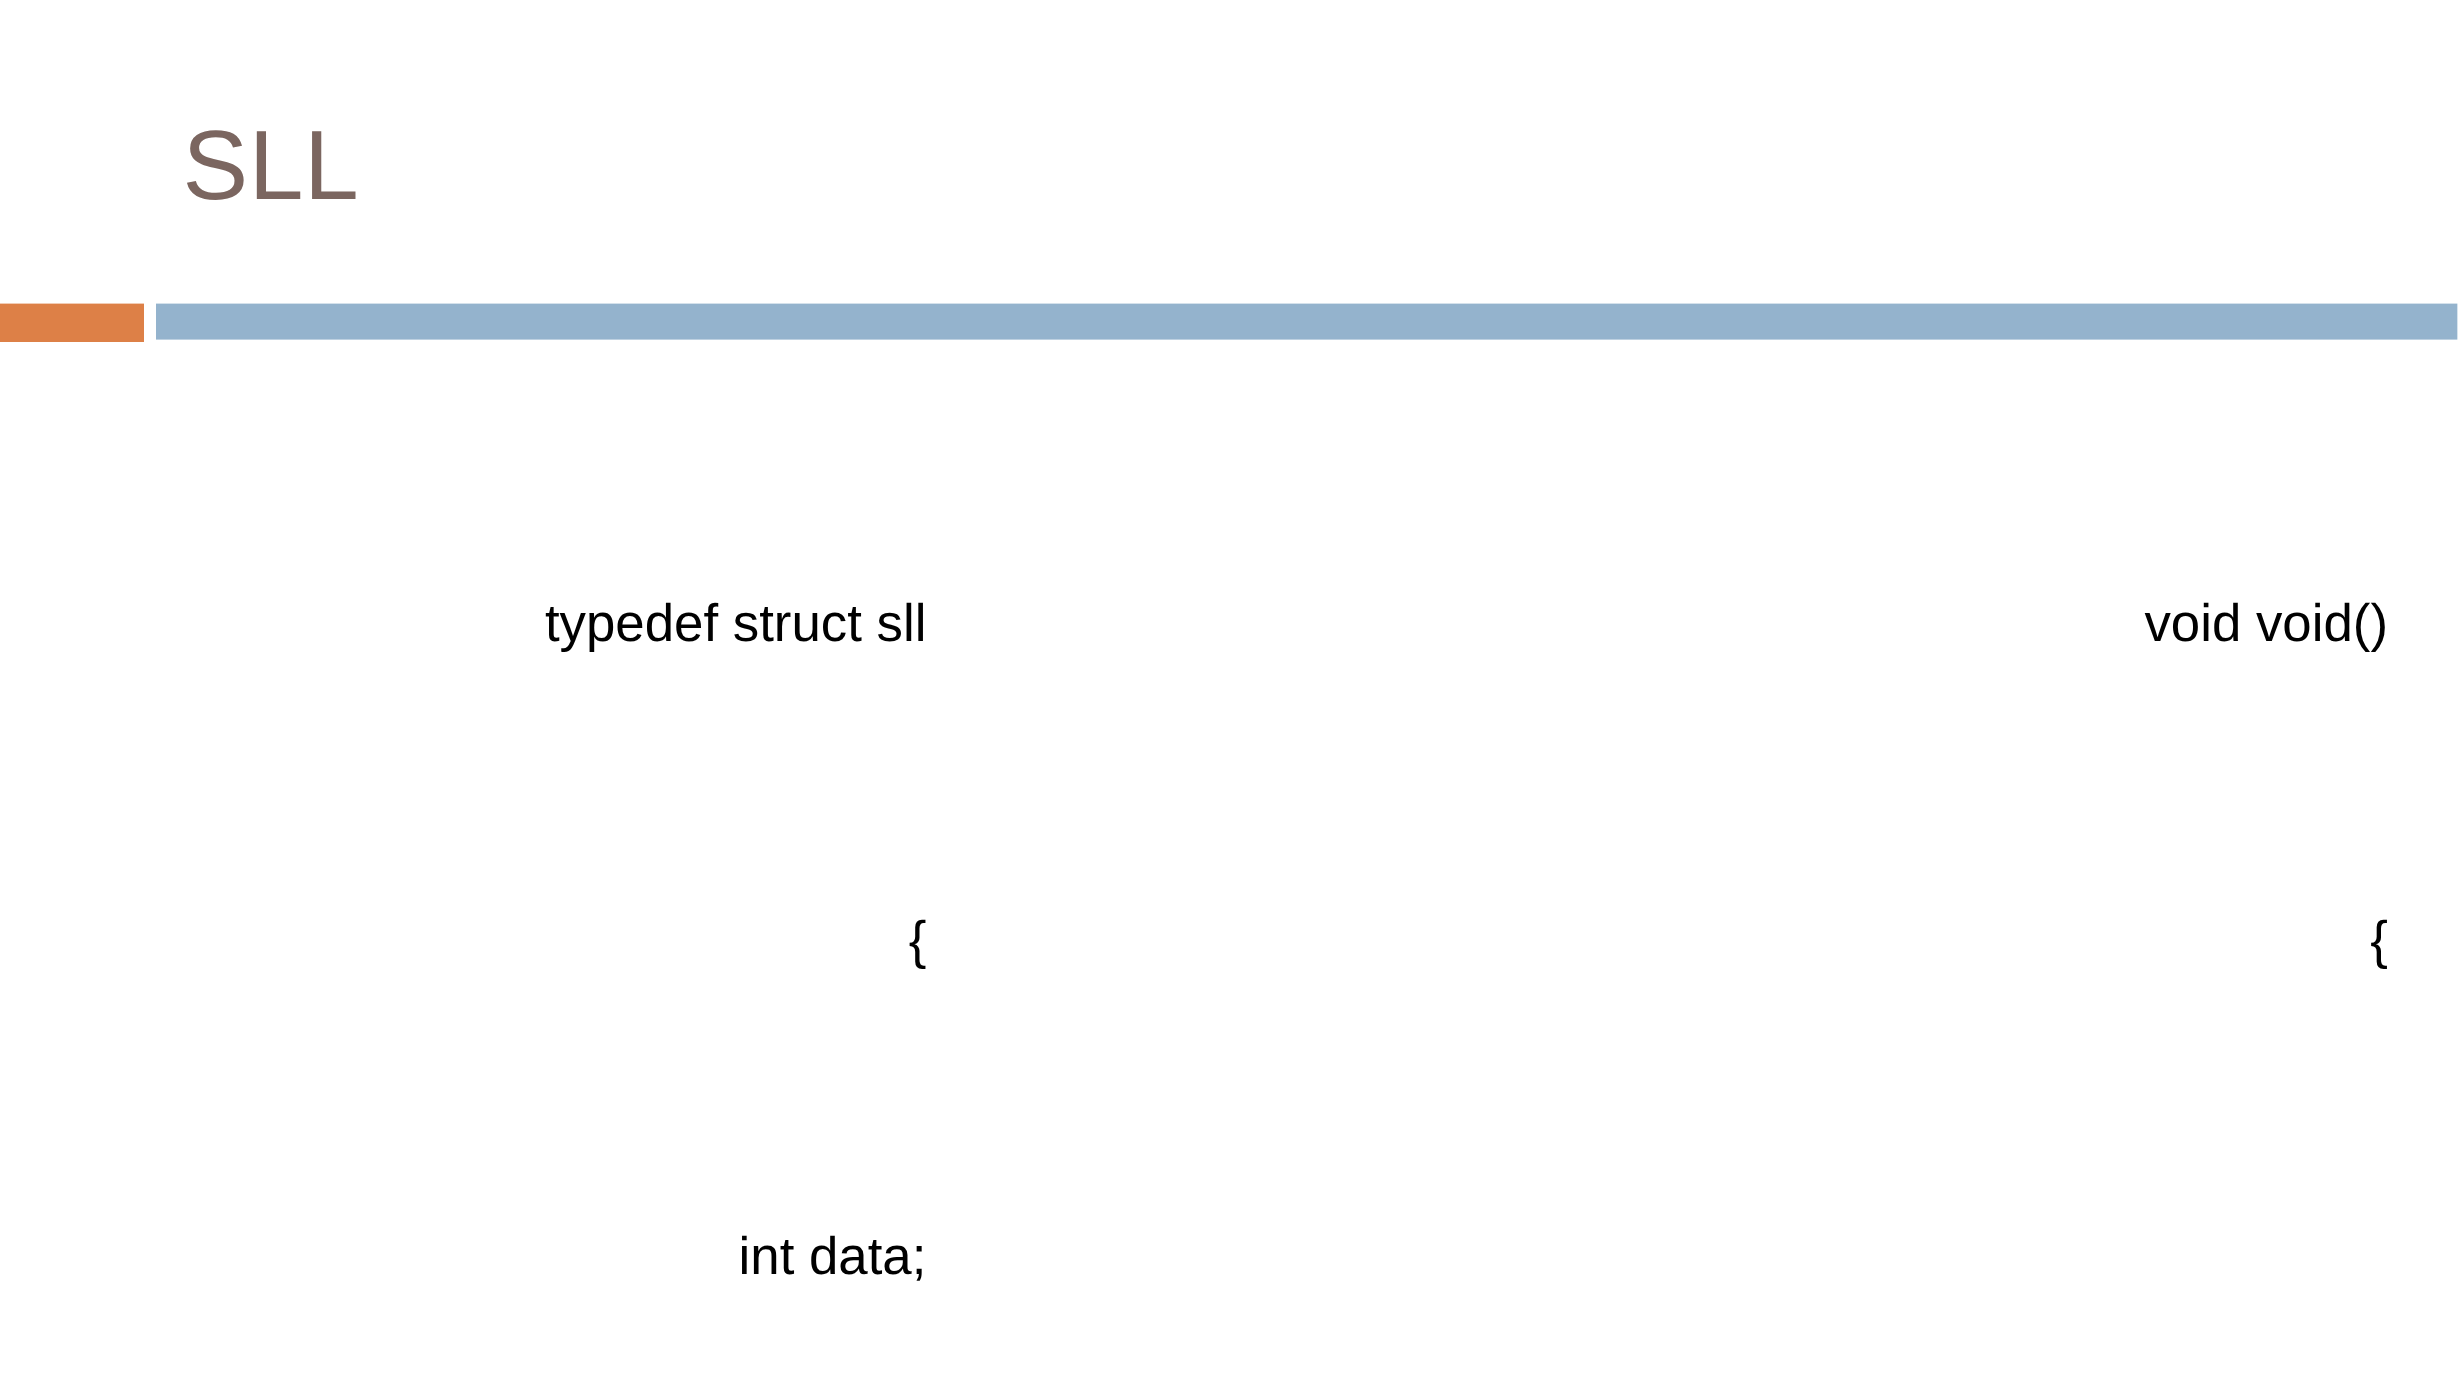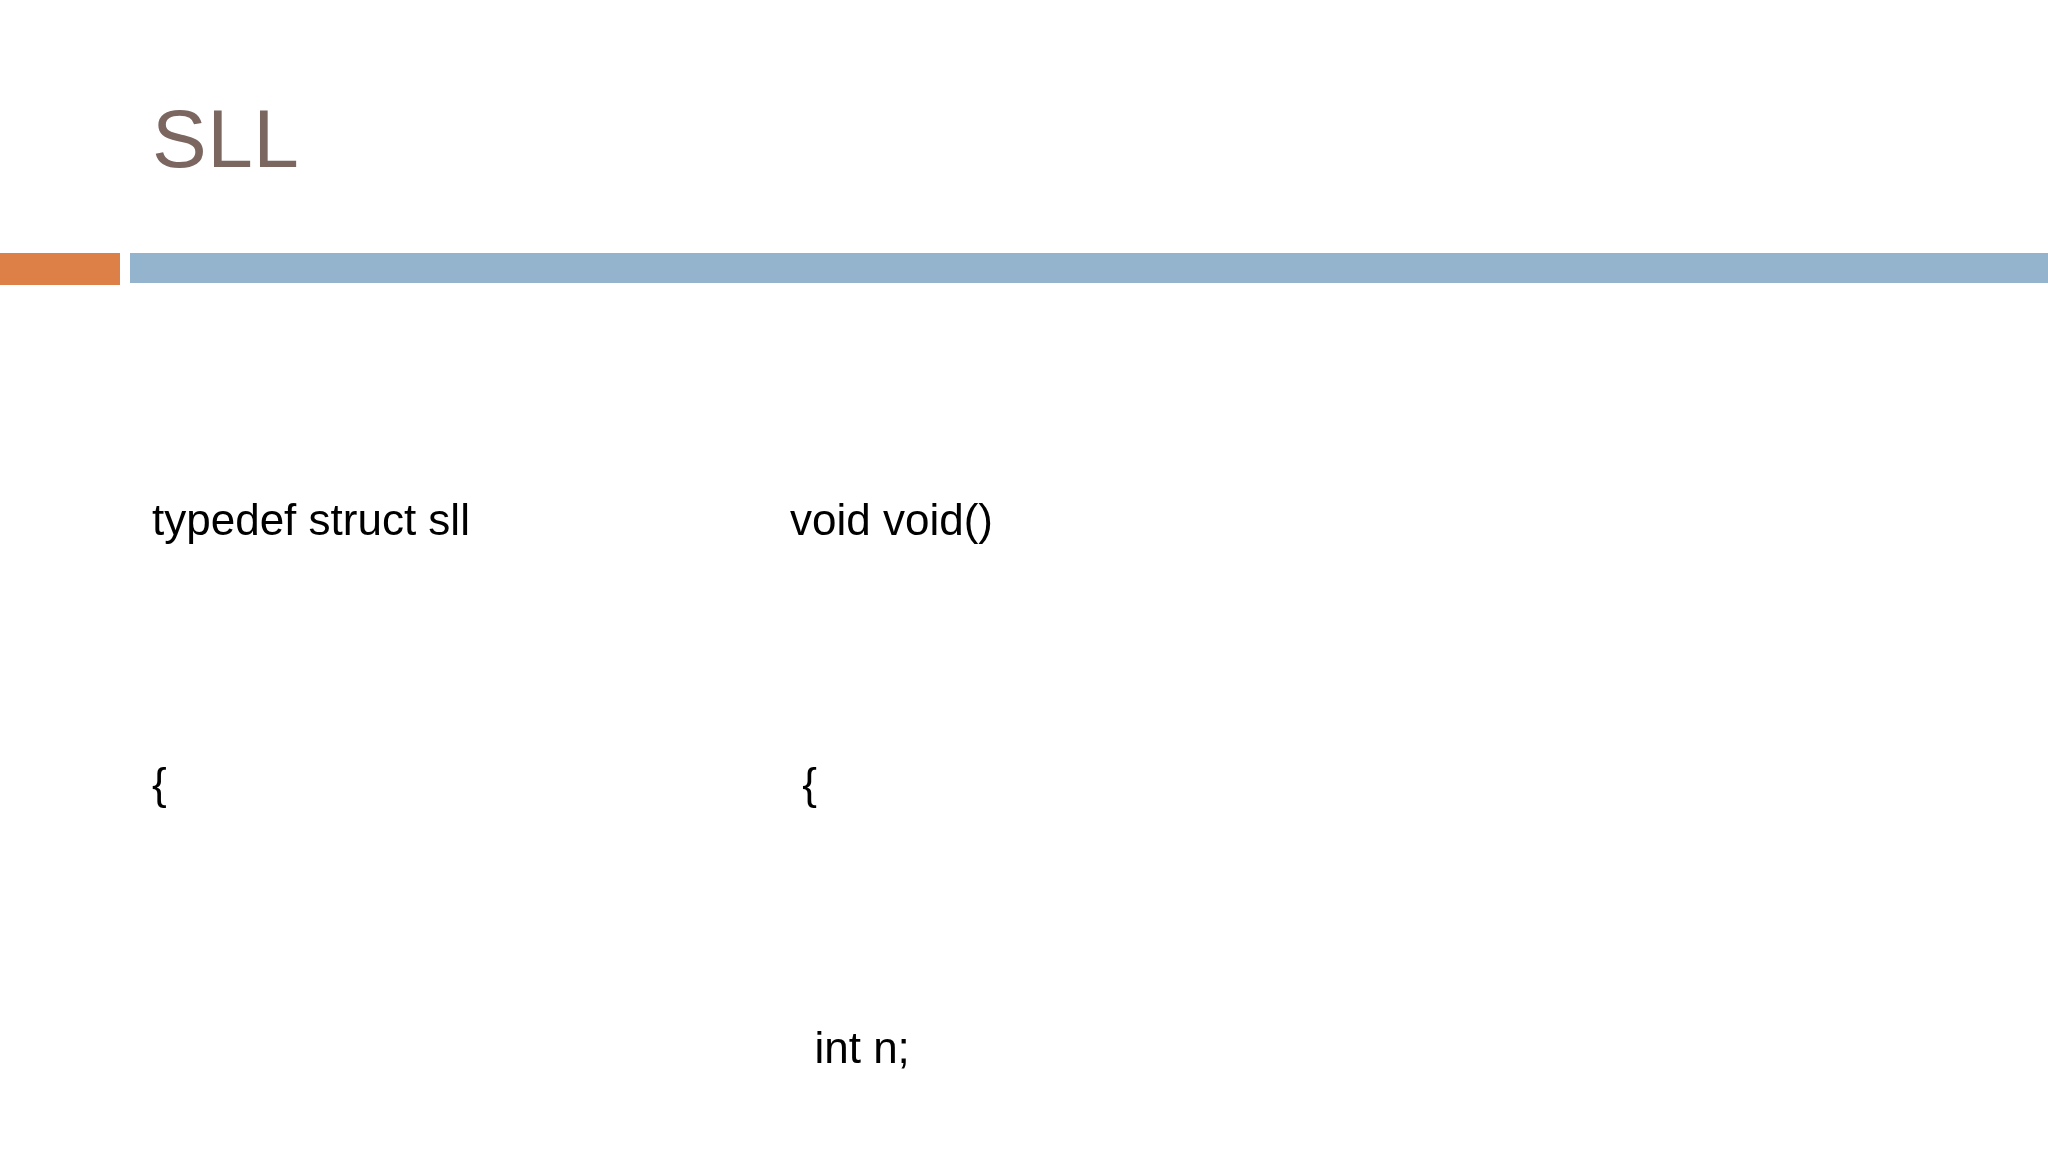--- a/index.html
+++ b/index.html
@@ -77,49 +77,50 @@
     color: #000000;
     white-space: pre;
   }
   .col-left  { left: 152px; width: 620px; }
   .col-right { left: 790px; width: 1200px; }
 
   .code-line {
     white-space: pre;
     height: 88px;
     display: block;
+    text-align: right;
   }
 </style>
 </head>
 <body>
 
 <div class="slide">
 
   <div class="slide-title">SLL</div>
 
   <div class="accent-band">
     <div class="accent-orange"></div>
     <div class="accent-blue"></div>
   </div>
 
   <div class="code-area">
 
     <div class="code-col col-left">
       <span class="code-line">typedef struct sll</span>
       <span class="code-line">{</span>
+      <span class="code-line"> int data;</span>
       
       
       
       
     </div>
 
     <div class="code-col col-right">
       <span class="code-line">void void()</span>
       <span class="code-line"> {</span>
-      <span class="code-line">  int n;</span>
       
       
       
       
       
       
     </div>
 
   </div>
 </div>

